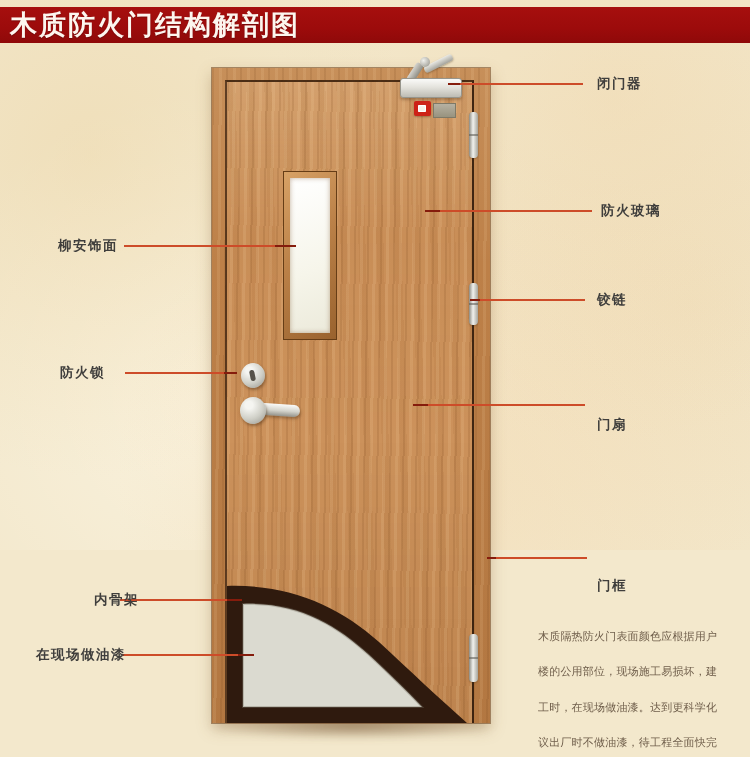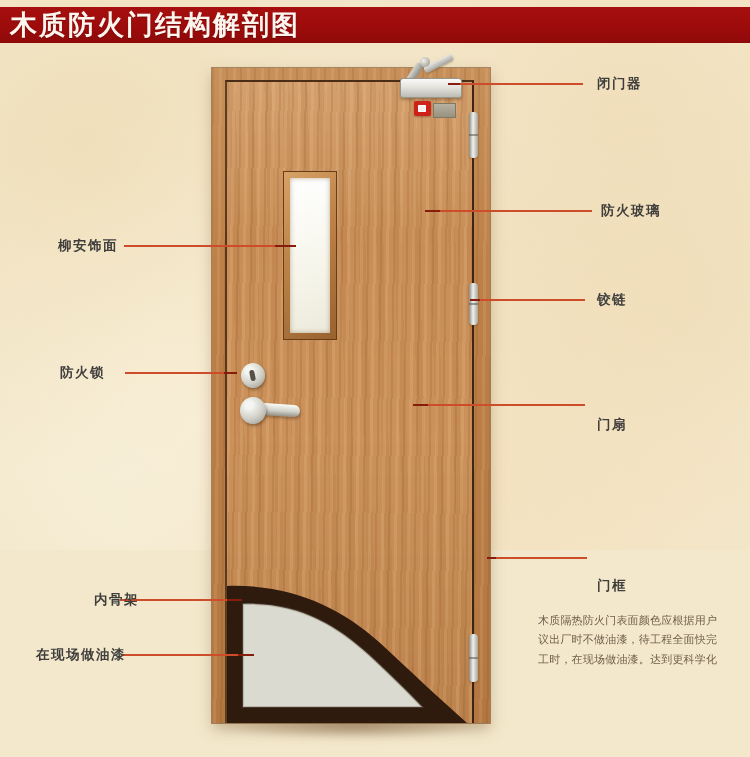--- a/index.html
+++ b/index.html
@@ -145,21 +145,21 @@
   .pline.to-right{background:linear-gradient(90deg,#cd4c29 0%, #cd4c29 88%, #851c0c 88%);}
   .pline.to-left{background:linear-gradient(90deg,#851c0c 0%, #851c0c 9%, #cd4c29 9%);}
   
   .plabel{
     position:absolute;font-size:13.5px;font-weight:bold;color:#3f3e3c;
     letter-spacing:1.5px;white-space:nowrap;line-height:16px;
   }
   
   .desc{position:absolute;left:538px;top:611px;}
   .desc .dline{
-    font-size:11px;line-height:19.4px;color:#6f5e4b;letter-spacing:.2px;white-space:nowrap;
+    font-size:11px;line-height:19.4px;color:#6f5e4b;letter-spacing:.2px;white-space:nowrap;margin-top:16px;
   }
 </style>
 </head>
 <body>
 
 <div class="stage">
 
   <div class="banner">
     <span class="title">木质防火门结构解剖图</span>
   </div>
@@ -213,17 +213,18 @@
   <div class="plabel" style="left:36px;top:647px;">在现场做油漆</div>
 
   <div class="plabel" style="left:597px;top:76px;">闭门器</div>
   <div class="plabel" style="left:601px;top:203px;">防火玻璃</div>
   <div class="plabel" style="left:597px;top:292px;">铰链</div>
   <div class="plabel" style="left:597px;top:417px;">门扇</div>
   <div class="plabel" style="left:597px;top:578px;">门框</div>
 
   <div class="desc">
     <div class="dline">木质隔热防火门表面颜色应根据用户</div>
+    <div class="dline">楼的公用部位，现场施工易损坏，建</div>
+    <div class="dline">工时，在现场做油漆。达到更科学化</div>
     <div class="dline">议出厂时不做油漆，待工程全面快完</div>
-    <div class="dline">工时，在现场做油漆。达到更科学化</div>
   </div>
 
 </div>
 
 </body></html>

